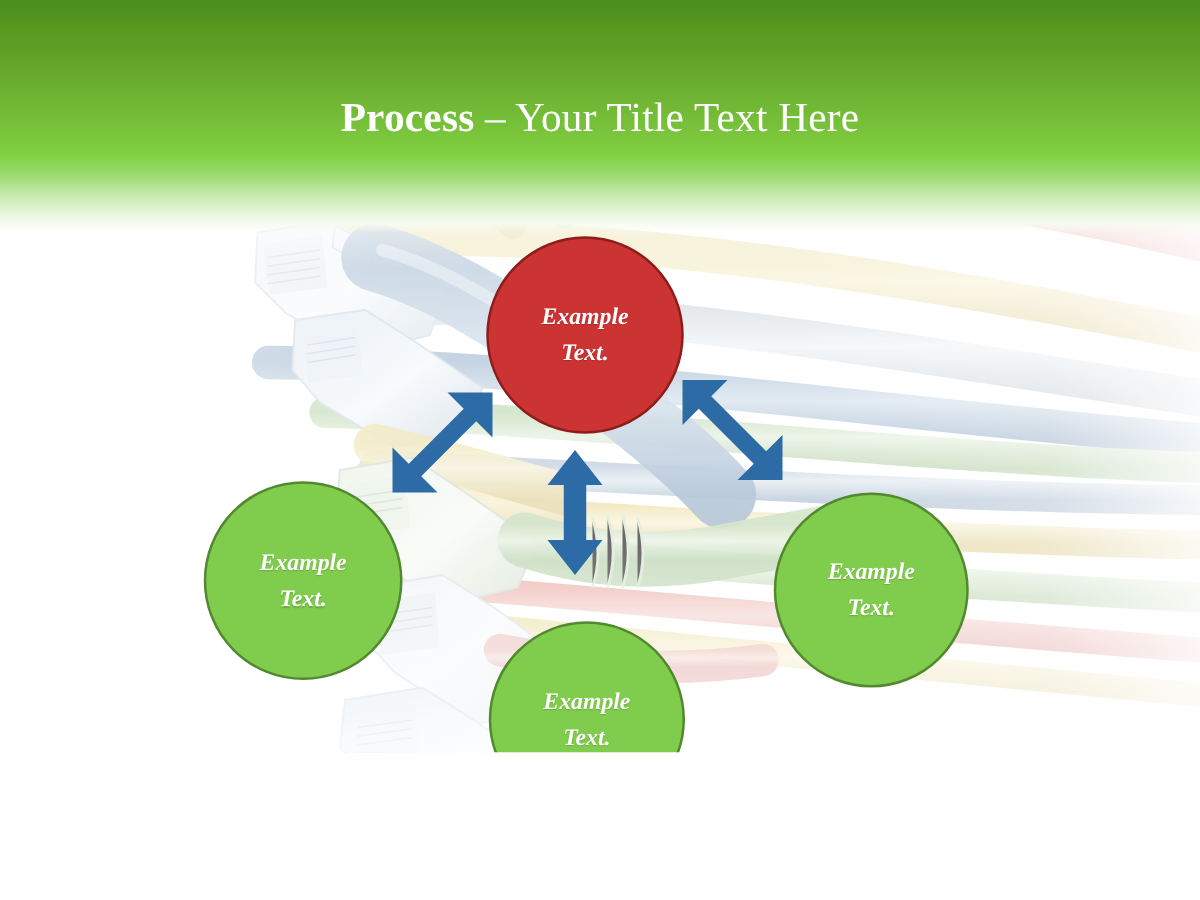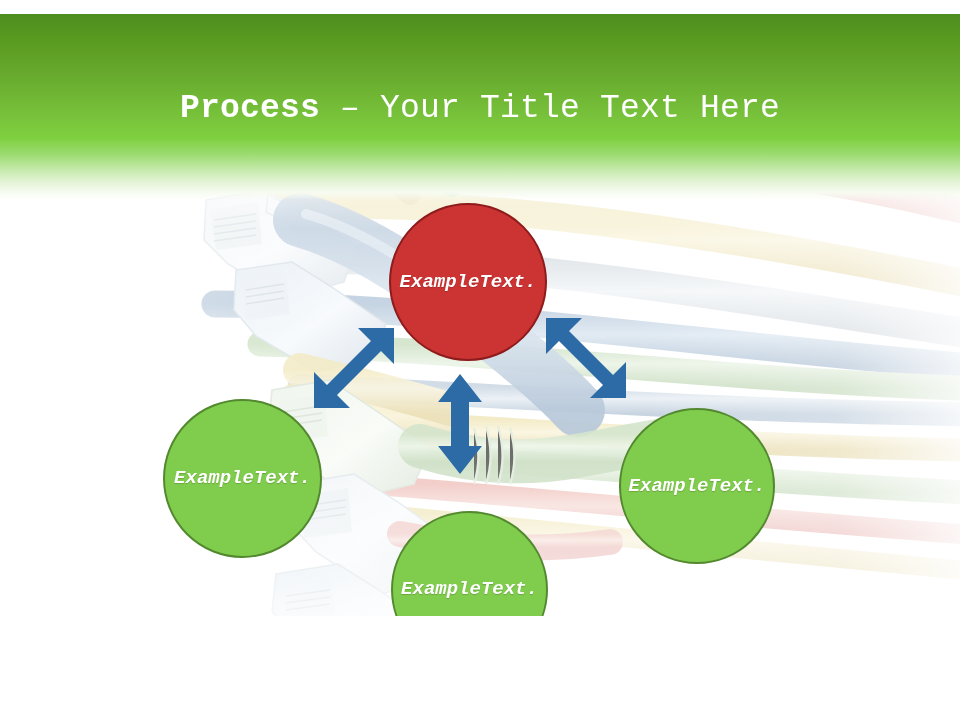--- a/index.html
+++ b/index.html
@@ -7,22 +7,21 @@
     margin: 0;
     padding: 0;
     background: #ffffff;
   }
   #slide {
     position: relative;
     width: 960px;
     height: 602px;
     overflow: hidden;
     background: #ffffff;
-    font-family: Liberation Mono, monospace;
-    margin-top: 14px;
+    font-family: Liberation Serif, serif;
   }
 
   
   #photo-layer {
     position: absolute;
     left: 0; top: 0;
     width: 960px; height: 720px;
     overflow: hidden;
   }
   #photo-layer svg { display: block; }
@@ -85,20 +84,21 @@
   }
   #slide-title .t-bold { font-weight: bold; }
   #slide-title .t-reg  { font-weight: normal; }
 
   
   .node-circle {
     position: absolute;
     border-radius: 50%;
     box-sizing: border-box;
     display: flex;
+    flex-direction: column;
     align-items: center;
     justify-content: center;
     color: #ffffff;
     font-style: italic;
     font-weight: bold;
     font-size: 19px;
     line-height: 29px;
     text-align: center;
     text-shadow: 0 1px 1px rgba(0,0,0,0.18);
   }

